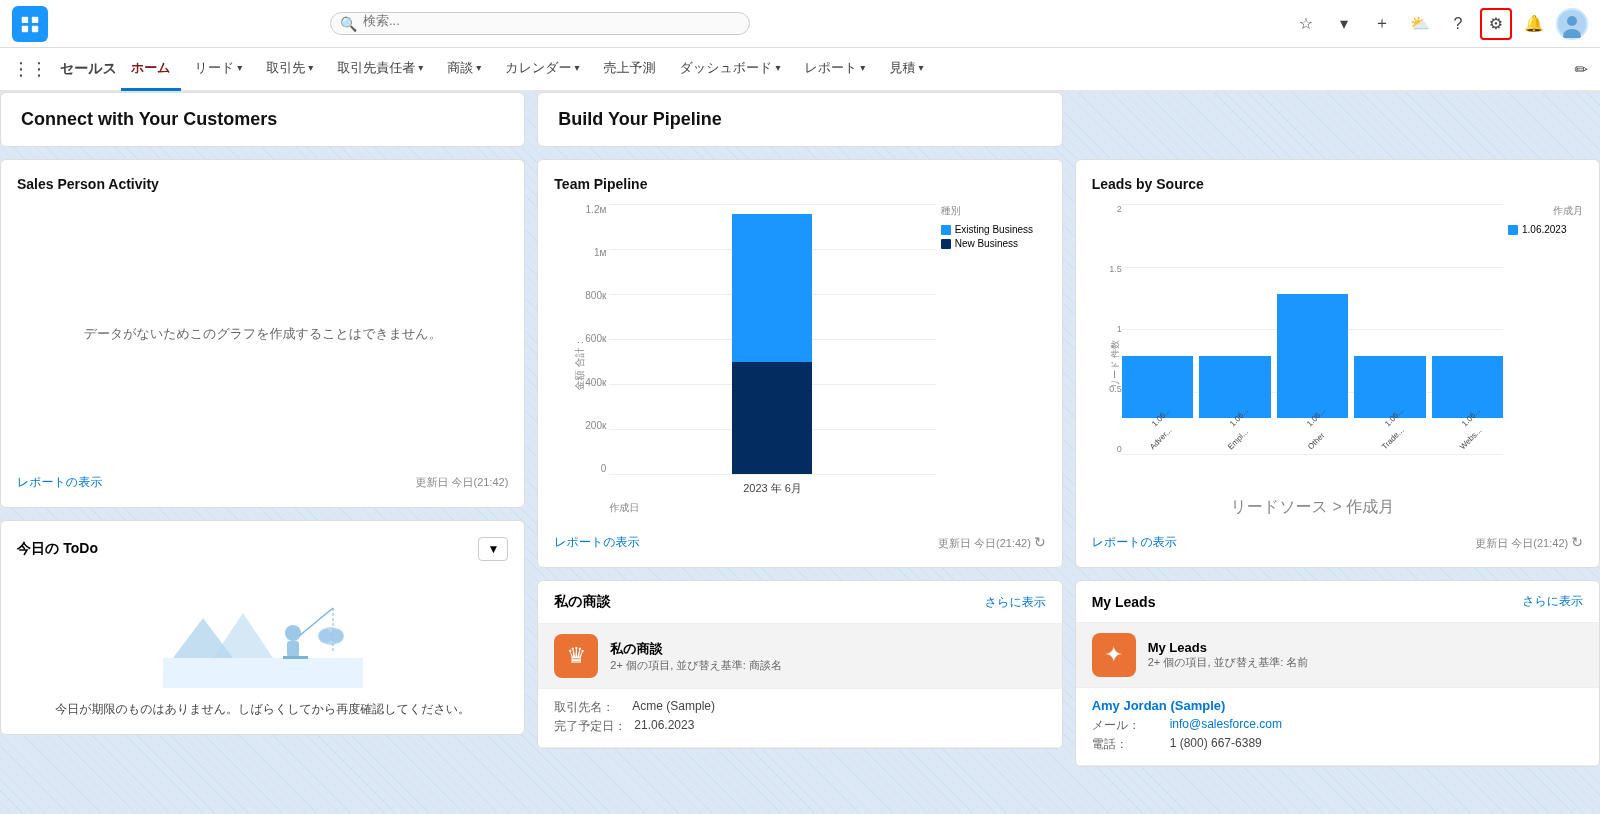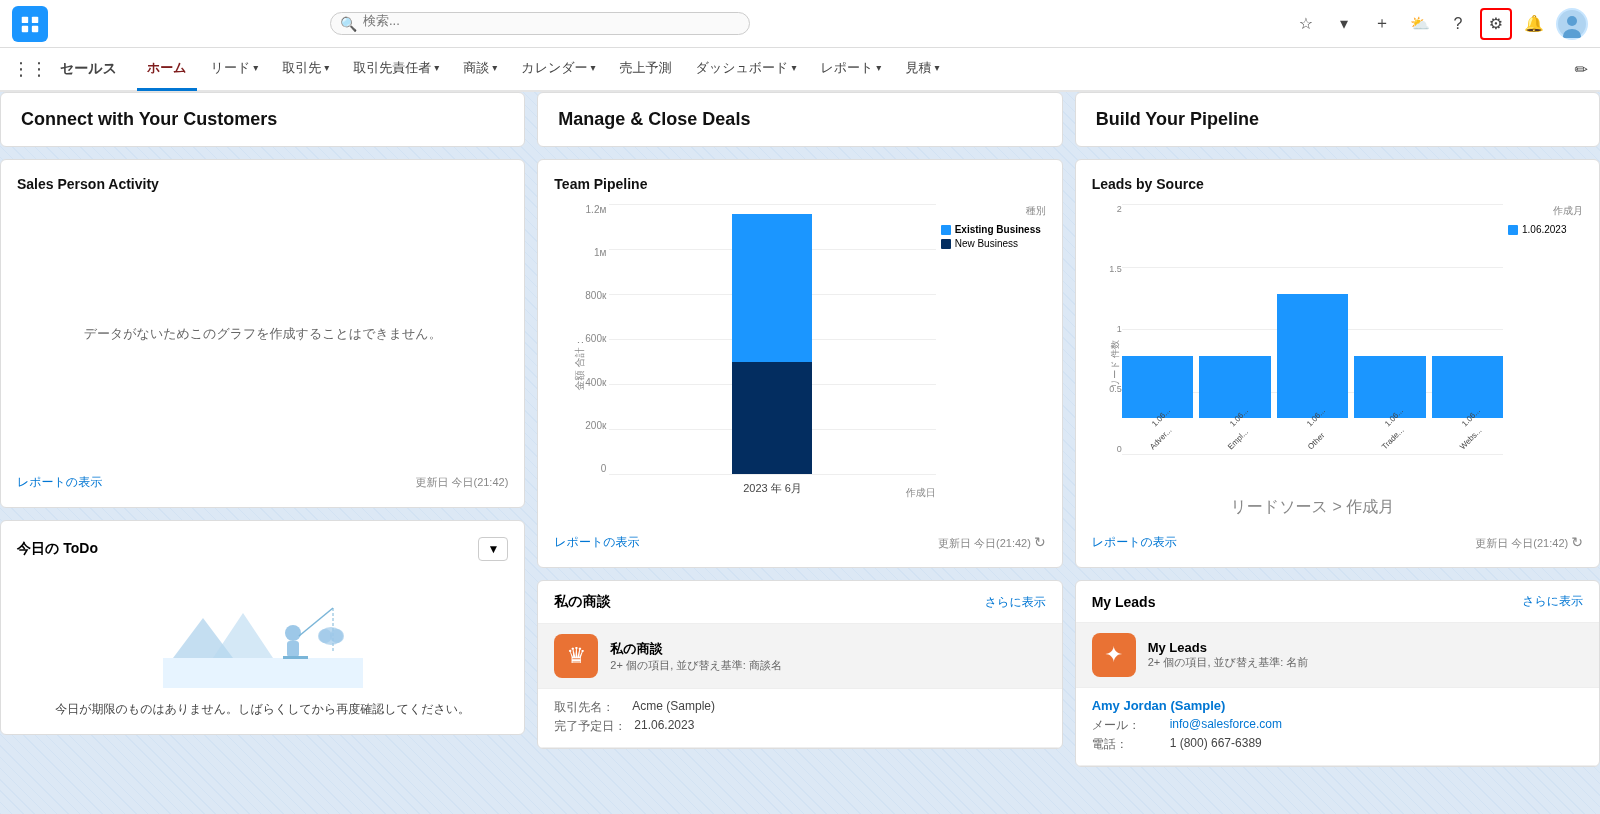--- a/index.html
+++ b/index.html
@@ -99,21 +99,20 @@
     .nav-grid-icon {
       margin-right: 8px;
       cursor: pointer;
       color: #444;
       font-size: 18px;
     }
     .nav-app-name {
       font-weight: 600;
       font-size: 14px;
       color: #444;
-      margin-right: 16px;
     }
     .nav-item {
       padding: 0 10px;
       height: 44px;
       display: flex;
       align-items: center;
       font-size: 13px;
       color: #444;
       cursor: pointer;
       border-bottom: 3px solid transparent;
@@ -368,23 +367,20 @@
   <span class="nav-edit">✏</span>
 </div>
 
 <div class="main-content">
 
   <div class="section-headers">
     <div class="section-header-card">
       <span>Connect with Your Customers</span>
     </div>
     <div class="section-header-card">
-      <span>Manage &amp; Close Deals</span>
-    </div>
-    <div class="section-header-card">
       <span>Build Your Pipeline</span>
     </div>
   </div>
 
   <div class="main-grid">
 
     <div style="display:flex;flex-direction:column;gap:12px;">
 
       <div class="card">
         <div class="card-title">Sales Person Activity</div>
@@ -458,25 +454,25 @@
           <div style="position:absolute;left:55px;right:110px;top:0;bottom:50px;display:flex;align-items:flex-end;justify-content:center;">
             <div style="display:flex;flex-direction:column;align-items:center;width:80px;">
 
               <div style="background:#1b96ff;width:80px;height:148px;"></div>
 
               <div style="background:#032d60;width:80px;height:112px;"></div>
             </div>
           </div>
 
           <div style="position:absolute;bottom:28px;left:55px;right:110px;text-align:center;font-size:11px;color:#444;">2023 年 6月</div>
-          <div style="position:absolute;bottom:24px;left:55px;right:110px;text-align:right;font-size:10px;color:#888;">作成日</div>
+          <div style="position:absolute;bottom:9px;left:55px;right:110px;text-align:left;font-size:10px;color:#888;">作成日</div>
 
           <div style="position:absolute;top:0;right:0;width:105px;font-size:10px;">
-            <div style="color:#888;text-align:right;margin-bottom:6px;">種別</div>
-            <div style="display:flex;align-items:flex-end;gap:4px;margin-bottom:3px;font-weight:bold;">
+            <div style="color:#888;margin-bottom:6px;">種別</div>
+            <div style="display:flex;align-items:flex-end;gap:4px;margin-bottom:3px;">
               <div style="width:10px;height:10px;background:#1b96ff;border-radius:1px;"></div>
               <span>Existing Business</span>
             </div>
             <div style="display:flex;align-items:center;gap:4px;">
               <div style="width:10px;height:10px;background:#032d60;border-radius:1px;"></div>
               <span>New Business</span>
             </div>
           </div>
         </div>
         <div class="card-footer">

